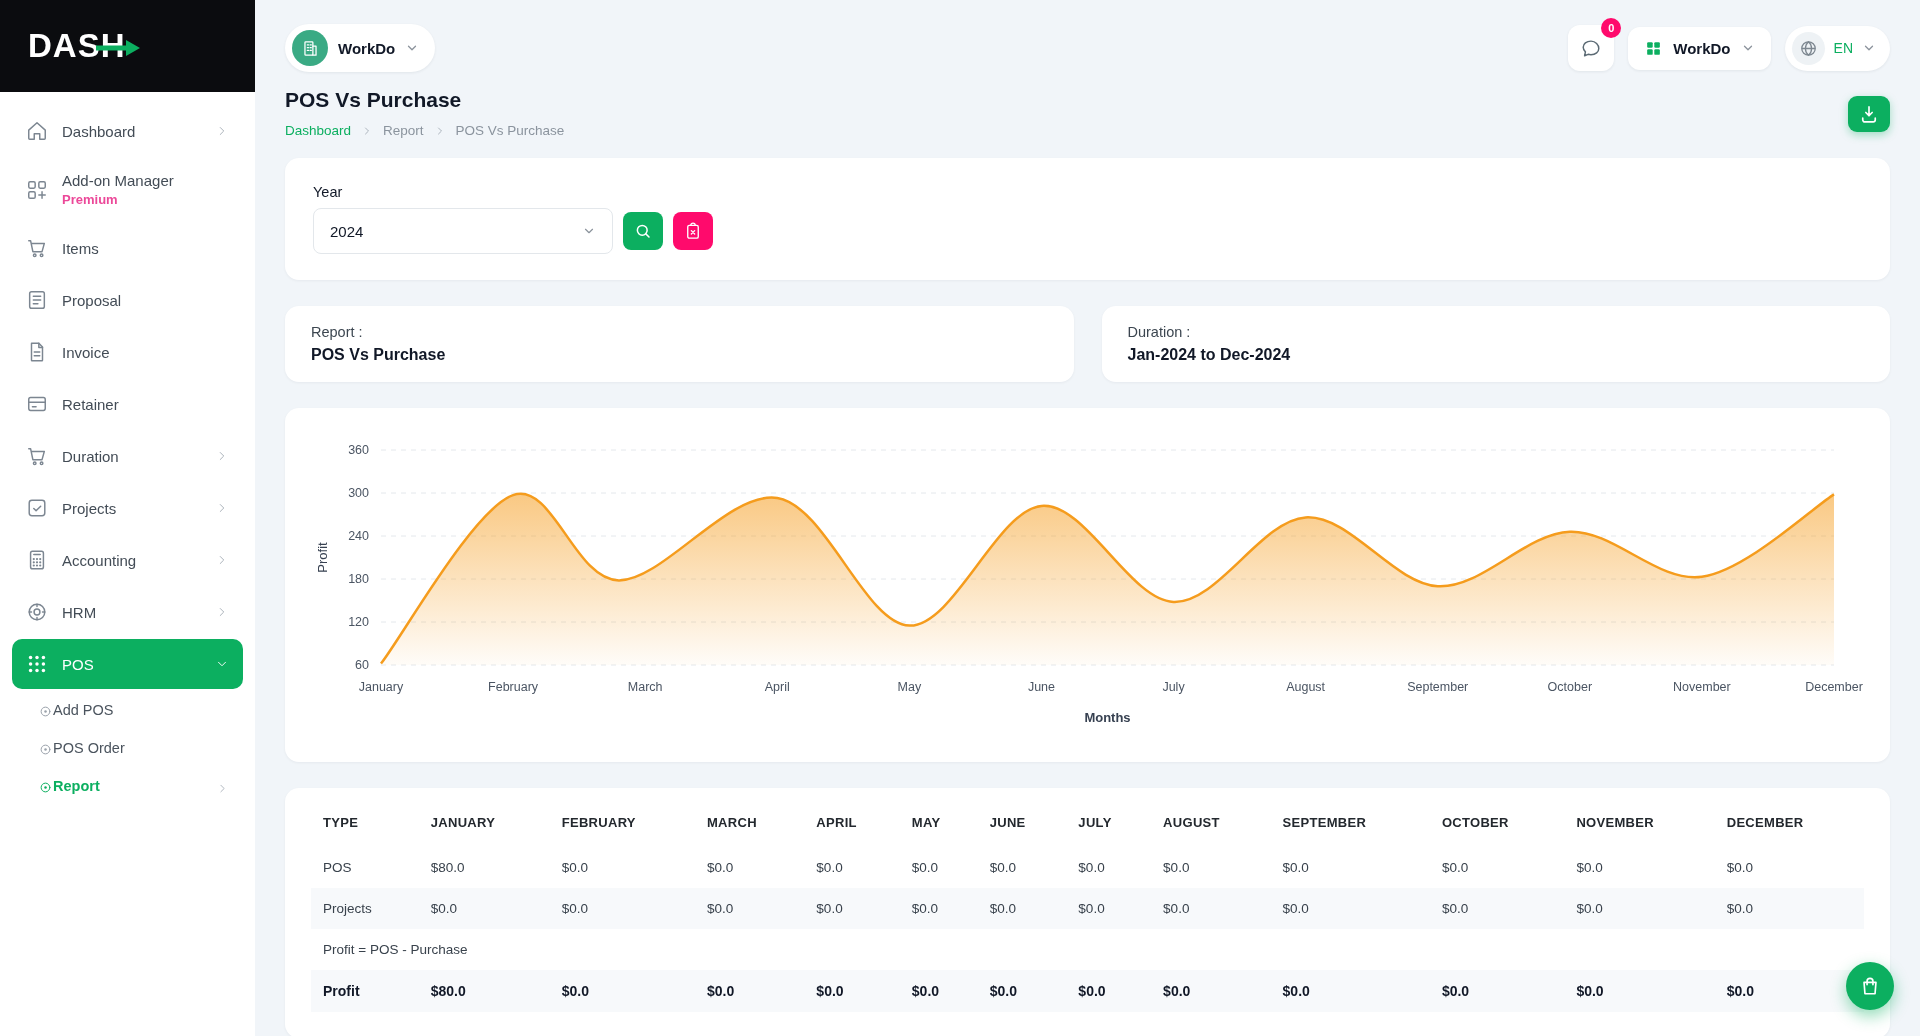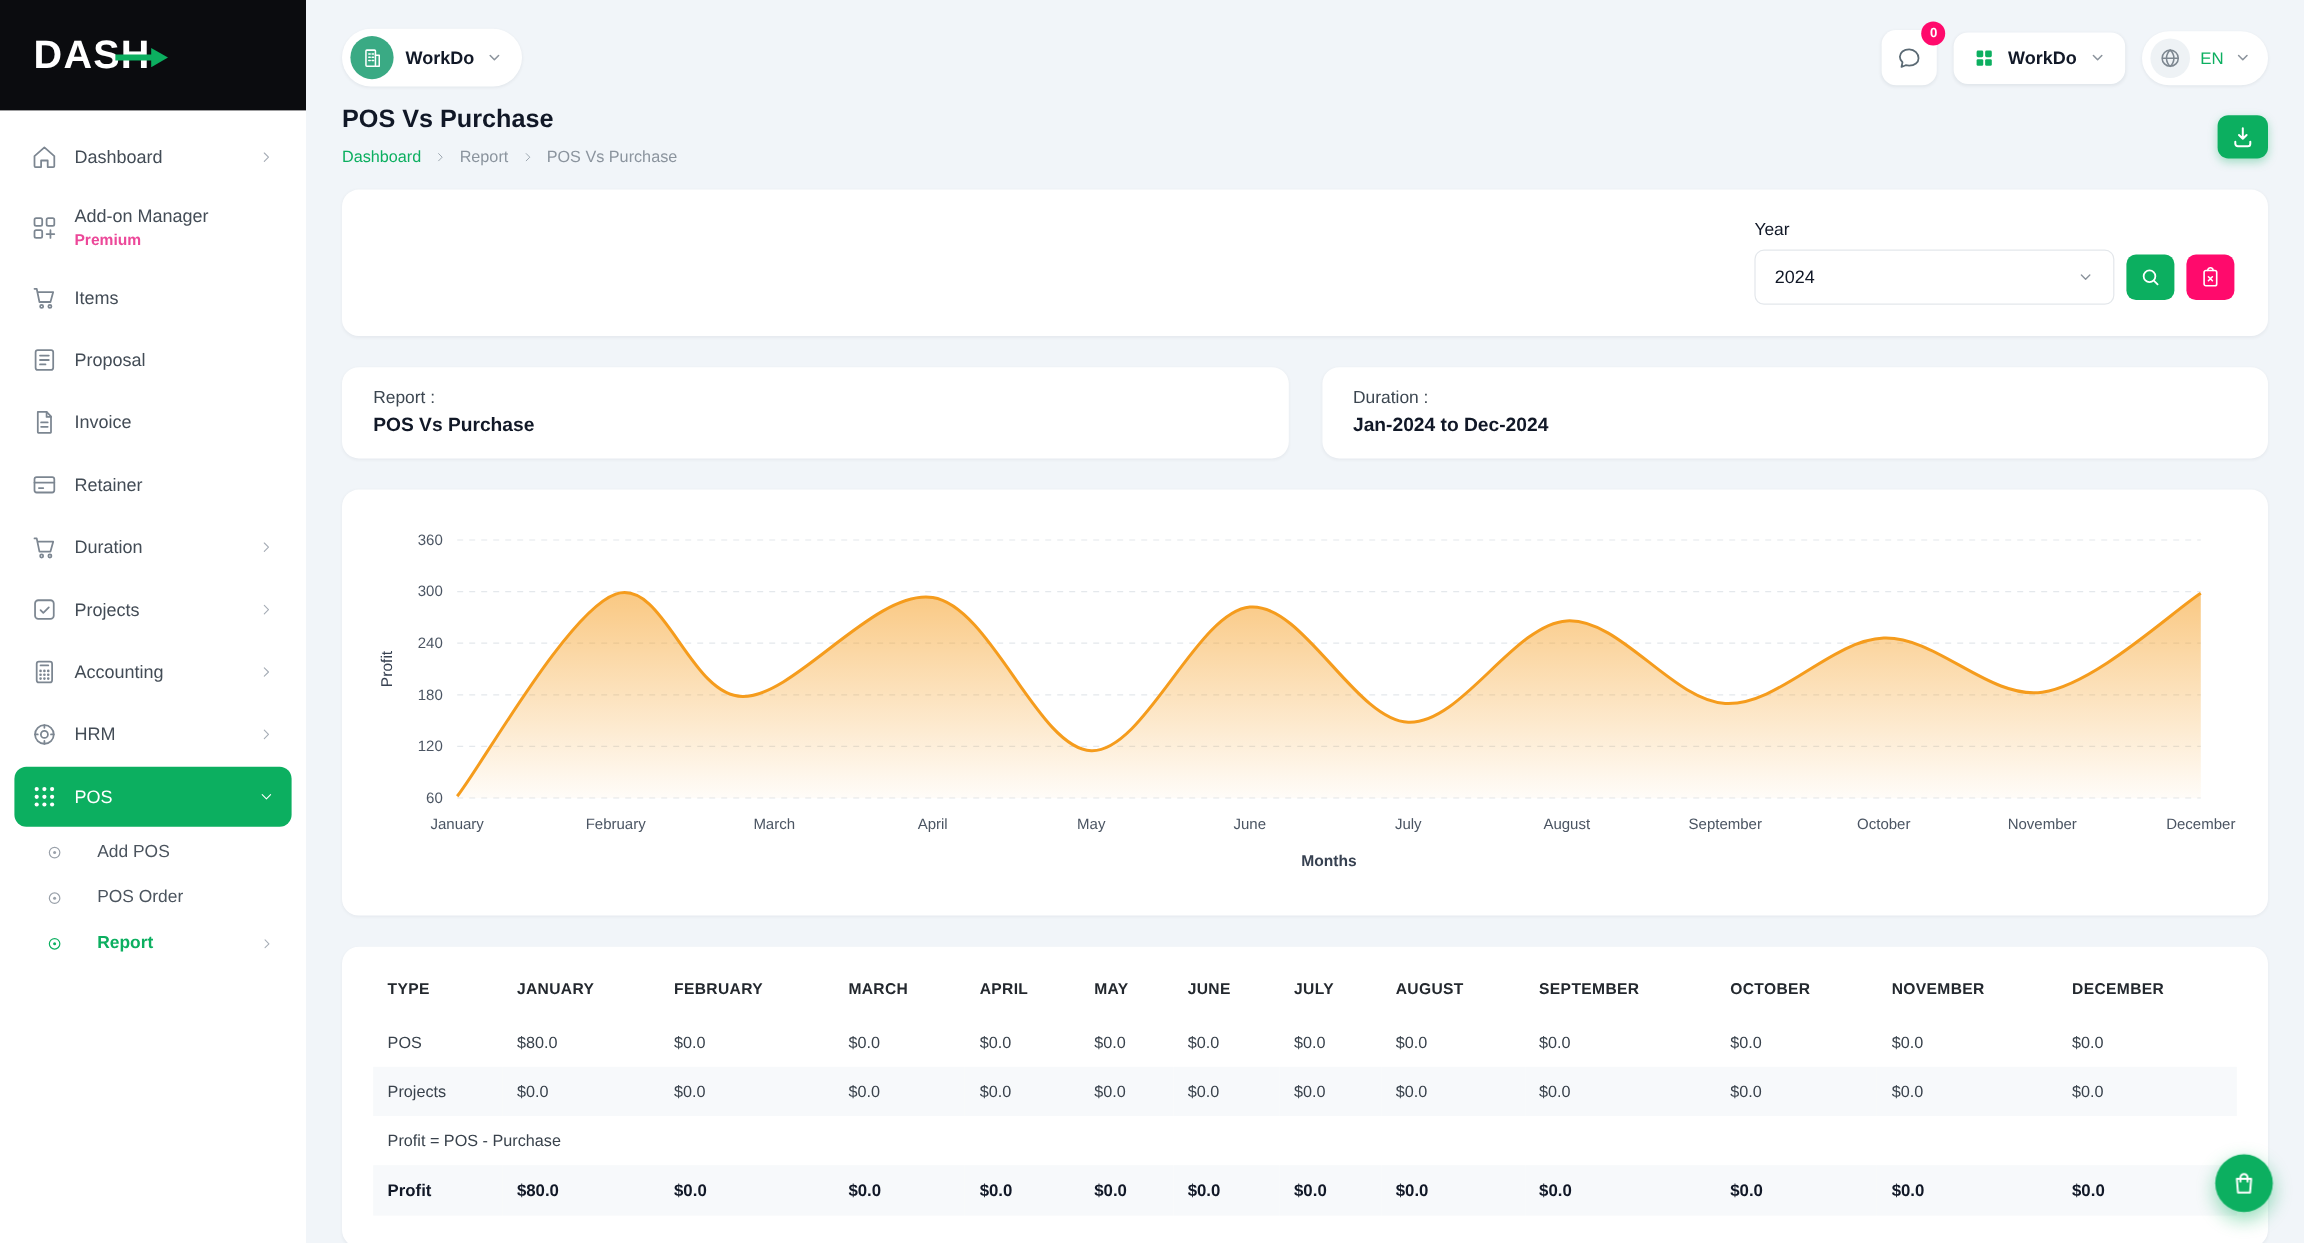--- a/index.html
+++ b/index.html
@@ -16,21 +16,21 @@
   .nav-item{display:flex;align-items:center;gap:14px;padding:14px;border-radius:10px;color:#434c56;
     font-size:15px;font-weight:500;cursor:pointer;margin-bottom:2px}
   .nav-icon{width:22px;height:22px;color:#7c8691;display:flex;flex:none}
   .nav-icon svg{width:22px;height:22px}
   .nav-chevron{margin-left:auto;color:#a6adb6;display:flex}
   .nav-chevron svg{width:14px;height:14px}
   .nav-chevron.down svg{transform:rotate(90deg)}
   .nav-item.active{background:#0caf60;color:#fff}
   .nav-item.active .nav-icon,.nav-item.active .nav-chevron{color:#fff}
   .nav-sub{display:block;color:#ec4899;font-size:13px;font-weight:600;margin-top:3px}
-  .nav-subitem{display:flex;align-items:center;gap:28px;padding:10px 14px 10px 26px;font-size:14.5px;
+  .nav-subitem{display:flex;align-items:flex-end;gap:0;padding:10px 14px 10px 26px;font-size:14.5px;
     color:#4b545e;cursor:pointer;line-height:1.25}
   .nav-subitem.nested{padding-left:46px}
   .nav-subitem .bullet{width:15px;height:15px;color:#9aa1aa;flex:none;margin-top:1px;display:flex}
   .nav-subitem .bullet svg{width:15px;height:15px}
   .nav-subitem.active-sub{color:#0caf60;font-weight:600}
   .nav-subitem.active-sub .bullet{color:#0caf60}
   .sub-chevron{margin-left:auto;color:#a6adb6;display:flex}
   .sub-chevron svg{width:13px;height:13px}
 
   
@@ -65,21 +65,21 @@
   .breadcrumb{display:flex;align-items:center;gap:10px;margin-top:11px;font-size:13.5px}
   .crumb-link{color:#0caf60;cursor:pointer}
   .crumb{color:#8b949e}
   .crumb-sep{color:#9aa3ad;display:flex}
   .crumb-sep svg{width:12px;height:12px}
   .download-btn{width:42px;height:36px;background:#0caf60;border:none;border-radius:9px;color:#fff;display:flex;
     align-items:center;justify-content:center;cursor:pointer;box-shadow:0 3px 8px rgba(12,175,96,.35);margin-top:8px}
   .download-btn svg{width:20px;height:20px}
 
   .card{background:#fff;border-radius:14px;box-shadow:0 1px 3px rgba(15,23,42,.05)}
-  .filter-card{margin-top:20px;padding:26px 28px;display:flex;justify-content:flex-end}
+  .filter-card{margin-top:20px;padding:26px 28px;display:flex;}
   .filter-group{display:flex;flex-direction:column}
   .filter-label{font-size:14.5px;color:#111827;margin-bottom:8px}
   .filter-row{display:flex;align-items:center;gap:10px}
   .year-select{width:300px;height:46px;border:1px solid #e3e7eb;border-radius:8px;display:flex;align-items:center;
     justify-content:space-between;padding:0 16px;font-size:15px;color:#111827;cursor:pointer;background:#fff}
   .sq-btn{width:40px;height:38px;border:none;border-radius:8px;color:#fff;display:flex;align-items:center;justify-content:center;cursor:pointer}
   .sq-btn svg{width:18px;height:18px}
   .search-btn{background:#0caf60}
   .reset-btn{background:#ff0a6c}
 

